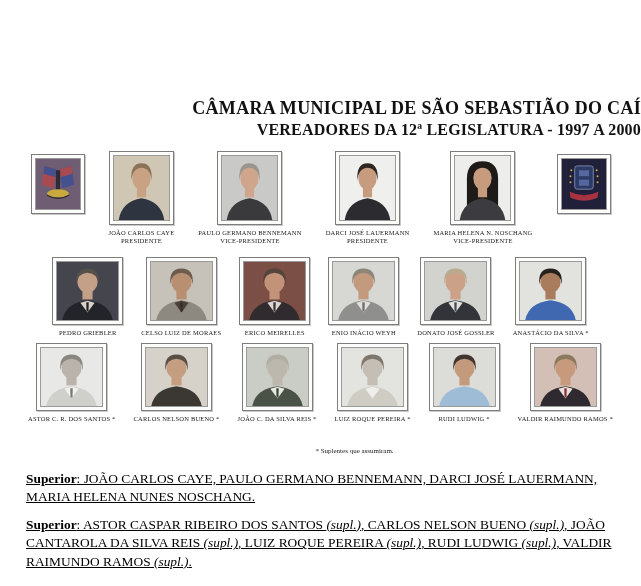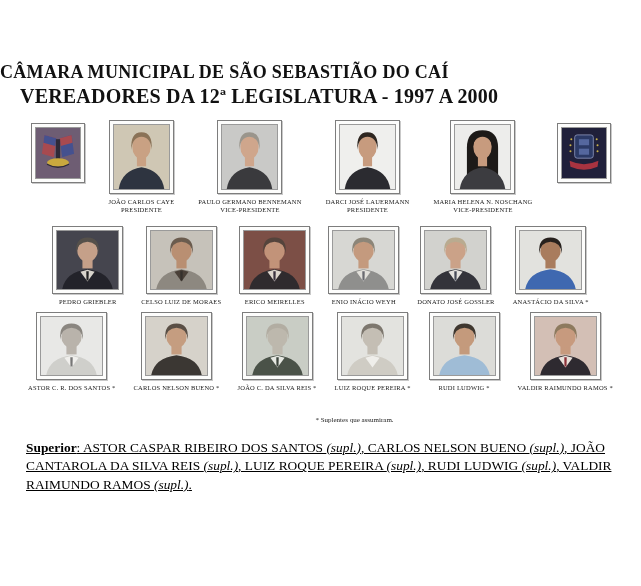--- a/index.html
+++ b/index.html
@@ -1,23 +1,23 @@
 <!DOCTYPE html>
 <html><head>
 <meta charset="utf-8">
 <style>
   html,body{margin:0;padding:0;background:#e8e8e8;}
   .page{
     position:relative;width:641px;height:586px;background:#ffffff;
     font-family:"Liberation Serif",serif;color:#111;overflow:hidden;margin:0 auto;
   }
   
-  .title{text-align:left;padding-top:62px;font-weight:bold;line-height:1.2;}
+  .title{text-align:right;padding-top:98px;font-weight:bold;line-height:1.2;}
   .title .l1{font-size:18px;letter-spacing:.3px;}
-  .title .l2{font-size:20px;letter-spacing:.2px;margin-left:20px;}
+  .title .l2{font-size:16px;letter-spacing:.2px;margin-left:20px;}
 
   
   .prow{display:flex;justify-content:center;align-items:flex-start;}
   #row0{gap:24px;margin-top:12px;}
   #row1{gap:18px;margin-top:12px;}
   #row2{gap:18px;margin-top:6px;}
   .cell{display:flex;flex-direction:column;align-items:center;}
   .frame{background:#fdfdfc;border:1px solid #7d7d7d;padding:4px;box-shadow:1px 1px 0 #c9c9c9;}
   .frame svg{display:block;width:100%;height:100%;outline:1px solid #9a9a9a;}
   .f-top{width:55px;height:64px;}
@@ -293,16 +293,17 @@
             <path d="M19,24 Q17.5,7 30,7 Q42.5,7 41,24 Q40,12 30,11.5 Q20,12 19,24 Z" fill="#8d7a5e"></path>
           </svg>
         </div>
         <div class="cap">VALDIR RAIMUNDO RAMOS *</div>
       </div>
     </div>
 
   <div class="footnote">* Suplentes que assumiram.</div>
 
   <div class="legends">
+    <p class="legend"><span class="lbl">Superior</span><span class="txt">: JOÃO CARLOS CAYE, PAULO GERMANO BENNEMANN, DARCI JOSÉ LAUERMANN, MARIA HELENA NUNES NOSCHANG.</span></p>
     <p class="legend"><span class="lbl">Superior</span><span class="txt">: ASTOR CASPAR RIBEIRO DOS SANTOS <i>(supl.)</i>, CARLOS NELSON BUENO <i>(supl.)</i>, JOÃO CANTAROLA DA SILVA REIS <i>(supl.)</i>, LUIZ ROQUE PEREIRA <i>(supl.)</i>, RUDI LUDWIG <i>(supl.)</i>, VALDIR RAIMUNDO RAMOS <i>(supl.)</i>.</span></p>
   </div>
 
 </div>
 
 </body></html>

